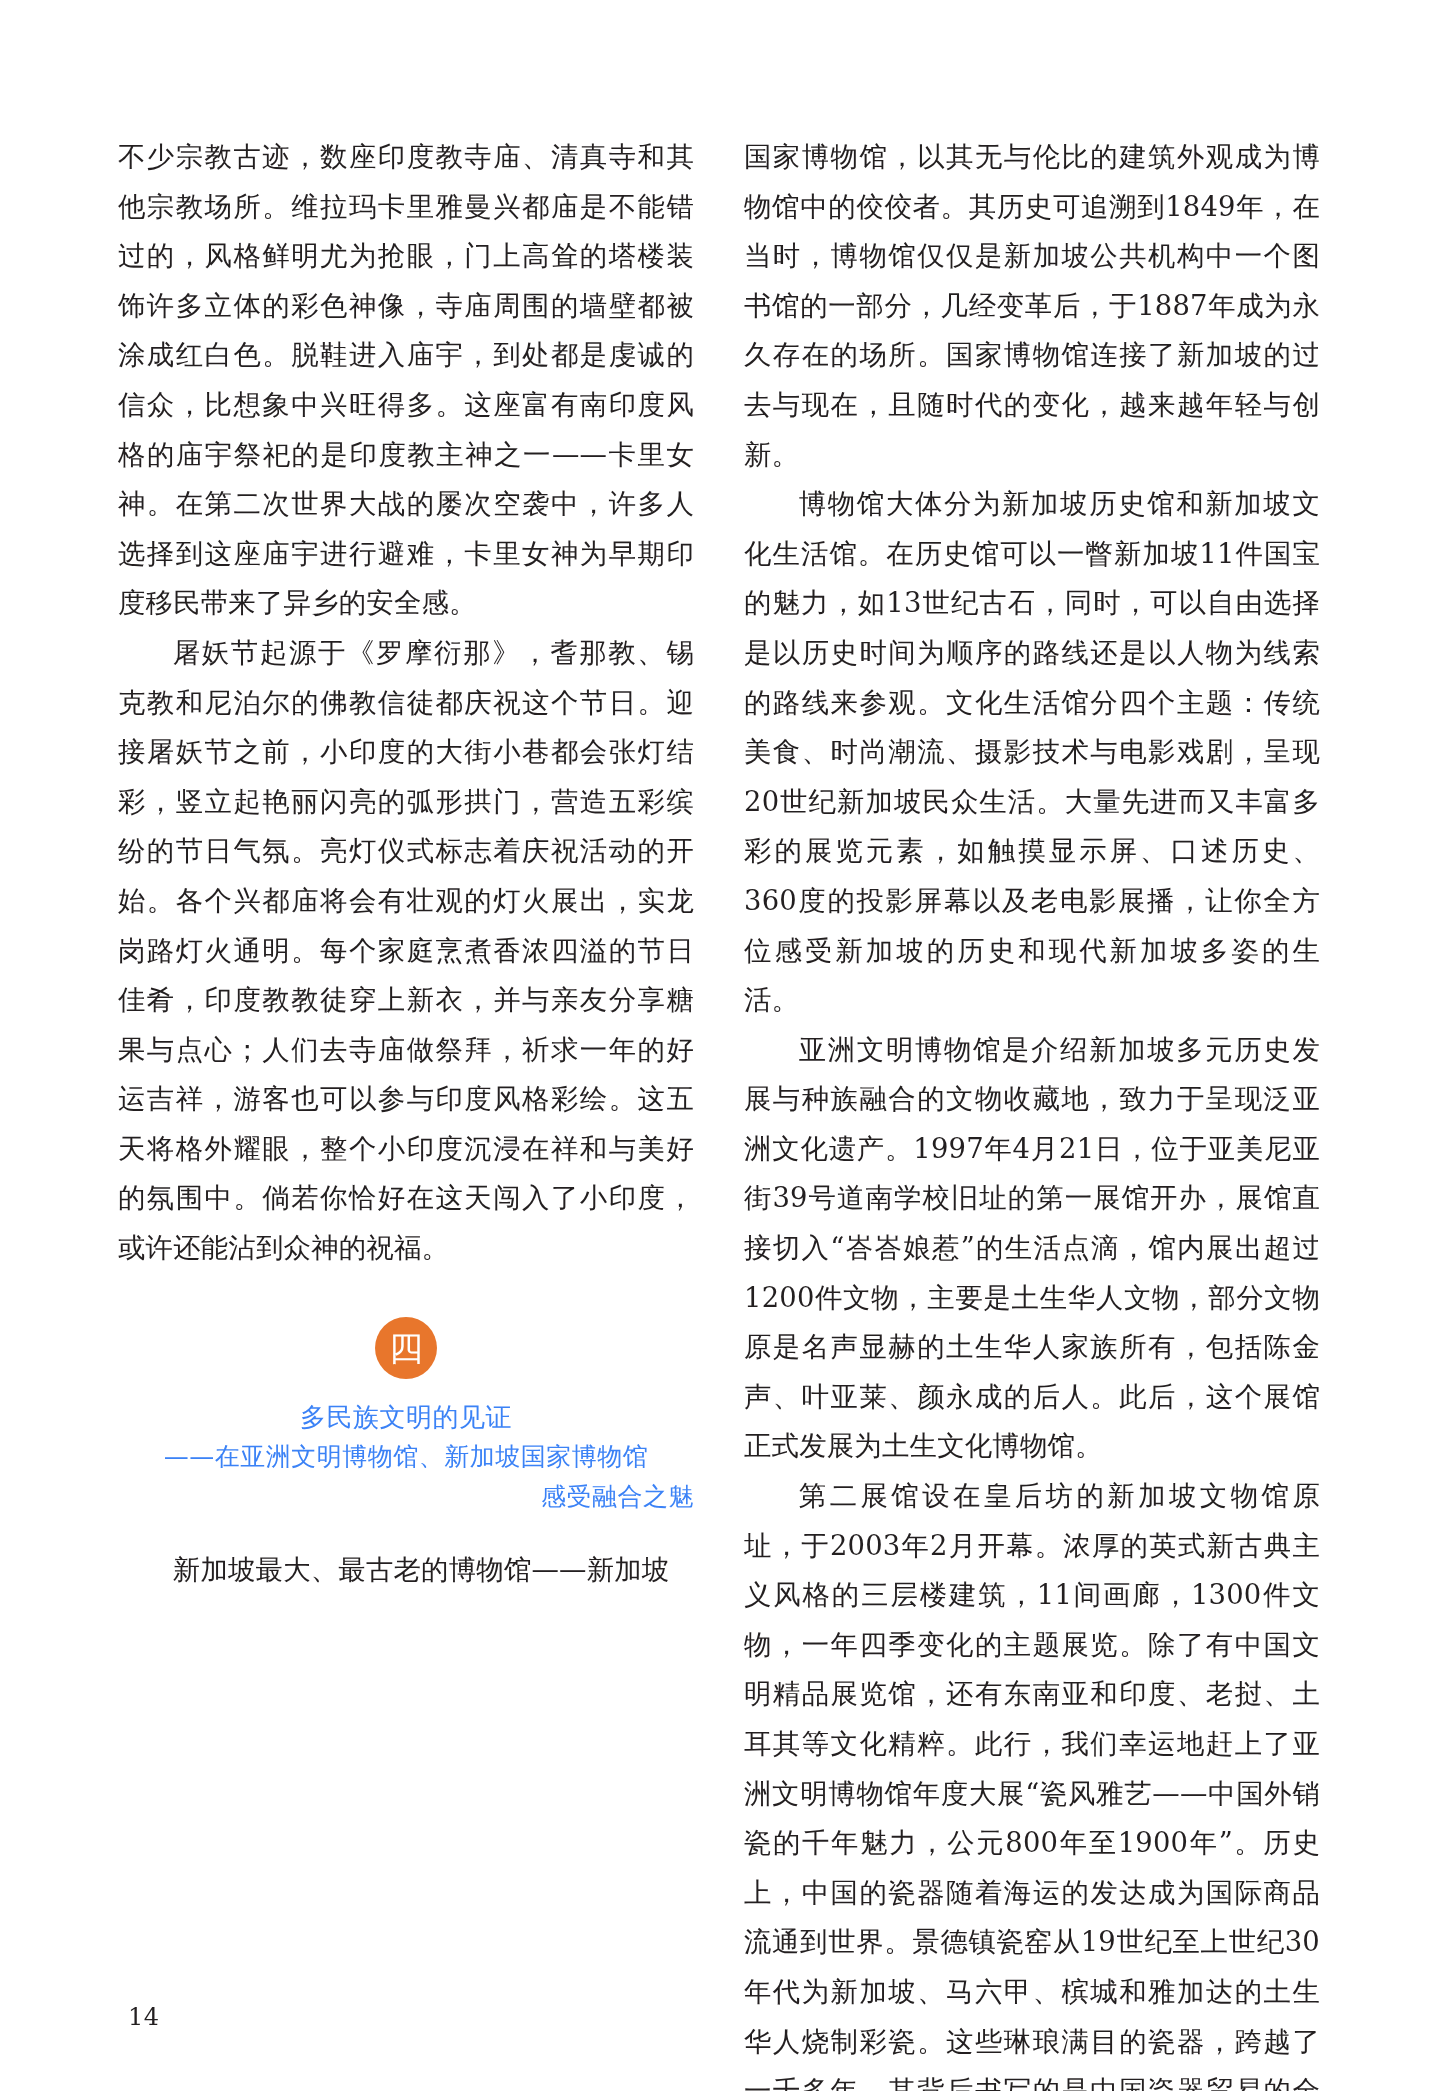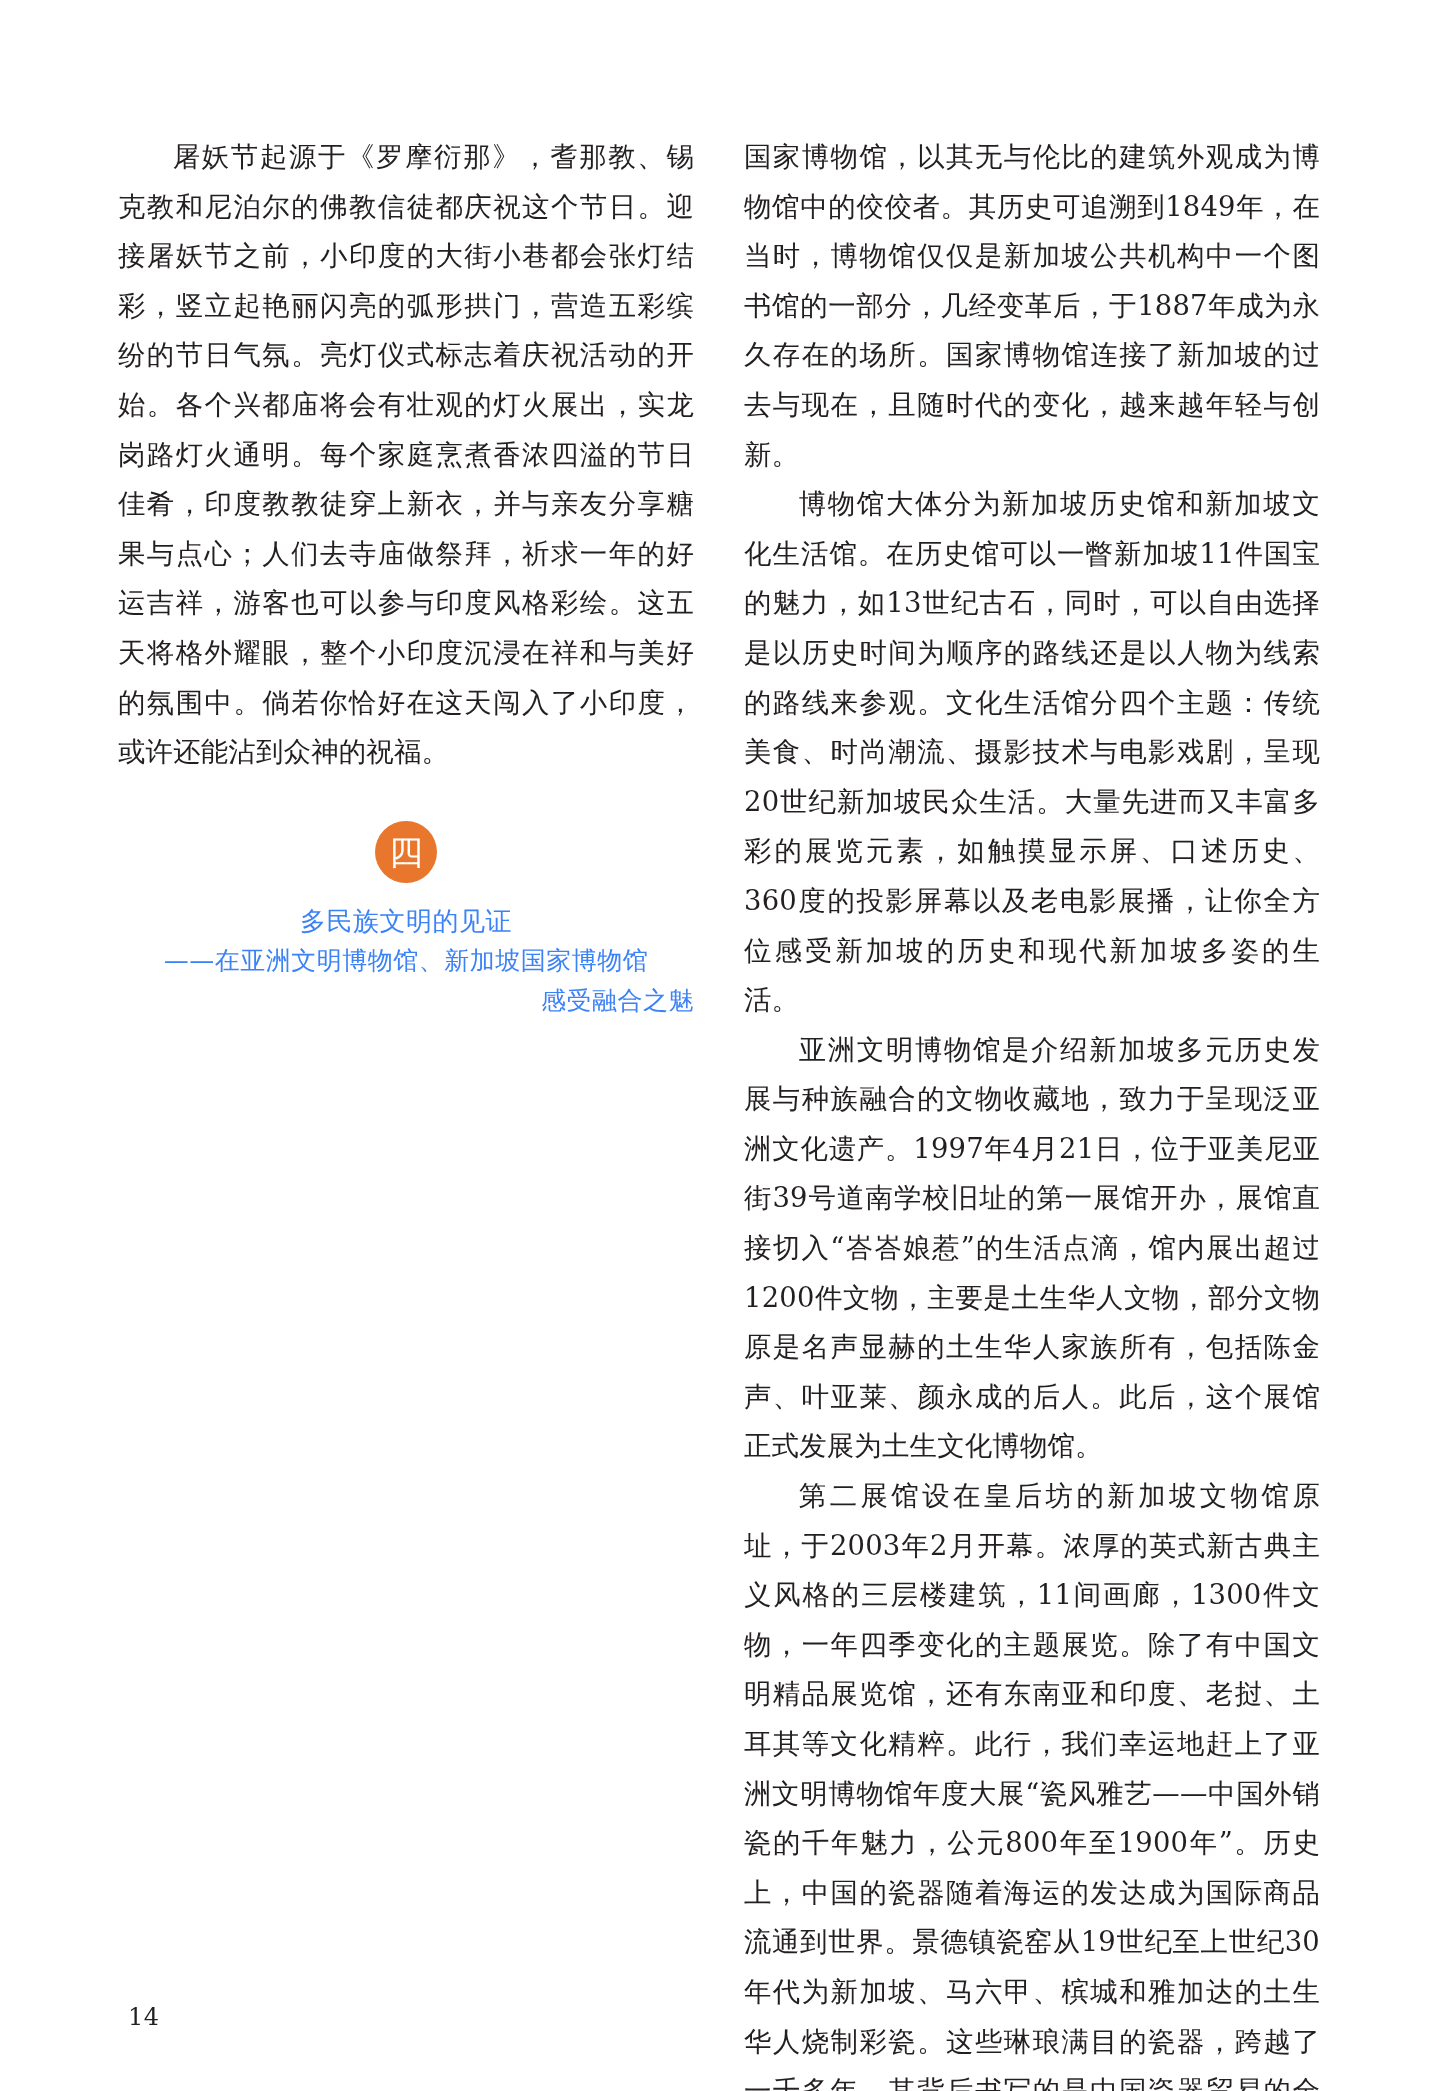--- a/index.html
+++ b/index.html
@@ -103,31 +103,33 @@
 </style>
 </head>
 <body>
 
 <div id="page">
 
   <div class="columns">
 
     <div class="col">
 
+      <p class="para">不少宗教古迹，数座印度教寺庙、清真寺和其他宗教场所。维拉玛卡里雅曼兴都庙是不能错过的，风格鲜明尤为抢眼，门上高耸的塔楼装饰许多立体的彩色神像，寺庙周围的墙壁都被涂成红白色。脱鞋进入庙宇，到处都是虔诚的信众，比想象中兴旺得多。这座富有南印度风格的庙宇祭祀的是印度教主神之一——卡里女神。在第二次世界大战的屡次空袭中，许多人选择到这座庙宇进行避难，卡里女神为早期印度移民带来了异乡的安全感。</p>
 
       <p class="para indent">屠妖节起源于《罗摩衍那》，耆那教、锡克教和尼泊尔的佛教信徒都庆祝这个节日。迎接屠妖节之前，小印度的大街小巷都会张灯结彩，竖立起艳丽闪亮的弧形拱门，营造五彩缤纷的节日气氛。亮灯仪式标志着庆祝活动的开始。各个兴都庙将会有壮观的灯火展出，实龙岗路灯火通明。每个家庭烹煮香浓四溢的节日佳肴，印度教教徒穿上新衣，并与亲友分享糖果与点心；人们去寺庙做祭拜，祈求一年的好运吉祥，游客也可以参与印度风格彩绘。这五天将格外耀眼，整个小印度沉浸在祥和与美好的氛围中。倘若你恰好在这天闯入了小印度，或许还能沾到众神的祝福。</p>
 
       <div class="section-head">
         <div class="num-circle">四</div>
         <div class="head-title">多民族文明的见证</div>
         <div class="head-sub-1">——在亚洲文明博物馆、新加坡国家博物馆</div>
         <div class="head-sub-2 head-block-after">感受融合之魅</div>
       </div>
 
 
+      <p class="para indent">新加坡最大、最古老的博物馆——新加坡</p>
 
     </div>
 
     <div class="col">
 
       <p class="para">国家博物馆，以其无与伦比的建筑外观成为博物馆中的佼佼者。其历史可追溯到1849年，在当时，博物馆仅仅是新加坡公共机构中一个图书馆的一部分，几经变革后，于1887年成为永久存在的场所。国家博物馆连接了新加坡的过去与现在，且随时代的变化，越来越年轻与创新。</p>
 
       <p class="para indent">博物馆大体分为新加坡历史馆和新加坡文化生活馆。在历史馆可以一瞥新加坡11件国宝的魅力，如13世纪古石，同时，可以自由选择是以历史时间为顺序的路线还是以人物为线索的路线来参观。文化生活馆分四个主题：传统美食、时尚潮流、摄影技术与电影戏剧，呈现20世纪新加坡民众生活。大量先进而又丰富多彩的展览元素，如触摸显示屏、口述历史、360度的投影屏幕以及老电影展播，让你全方位感受新加坡的历史和现代新加坡多姿的生活。</p>
 
       <p class="para indent">亚洲文明博物馆是介绍新加坡多元历史发展与种族融合的文物收藏地，致力于呈现泛亚洲文化遗产。1997年4月21日，位于亚美尼亚街39号道南学校旧址的第一展馆开办，展馆直接切入“峇峇娘惹”的生活点滴，馆内展出超过1200件文物，主要是土生华人文物，部分文物原是名声显赫的土生华人家族所有，包括陈金声、叶亚莱、颜永成的后人。此后，这个展馆正式发展为土生文化博物馆。</p>

